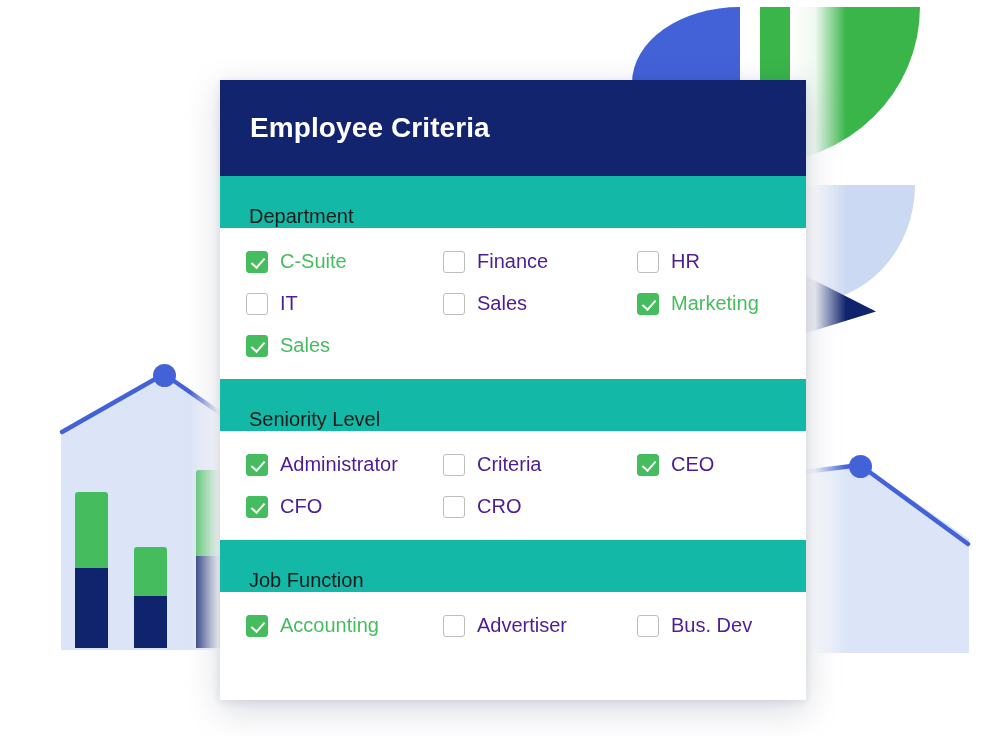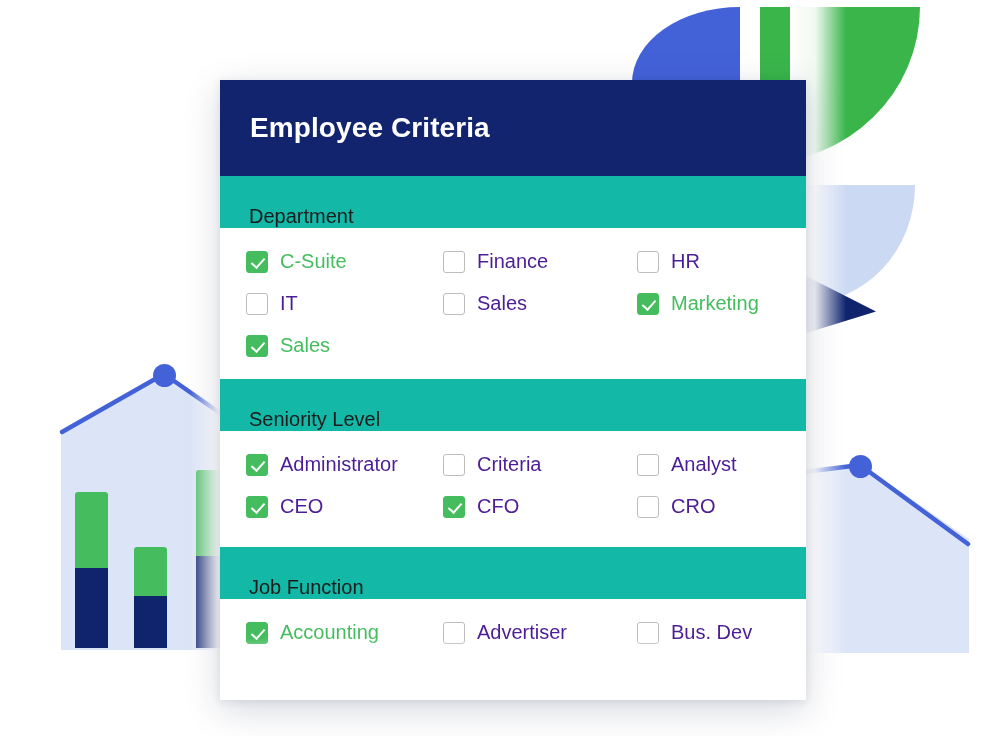--- a/index.html
+++ b/index.html
@@ -207,24 +207,20 @@
       <div class="cb-grid">
         <label class="cb">
           <span class="box checked"></span>
           <span class="cb-label">Administrator</span>
         </label>
         <label class="cb">
           <span class="box"></span>
           <span class="cb-label">Criteria</span>
         </label>
         <label class="cb">
-          <span class="box"></span>
-          <span class="cb-label">Analyst</span>
-        </label>
-        <label class="cb">
           <span class="box checked"></span>
           <span class="cb-label">CEO</span>
         </label>
         <label class="cb">
           <span class="box checked"></span>
           <span class="cb-label">CFO</span>
         </label>
         <label class="cb">
           <span class="box"></span>
           <span class="cb-label">CRO</span>

